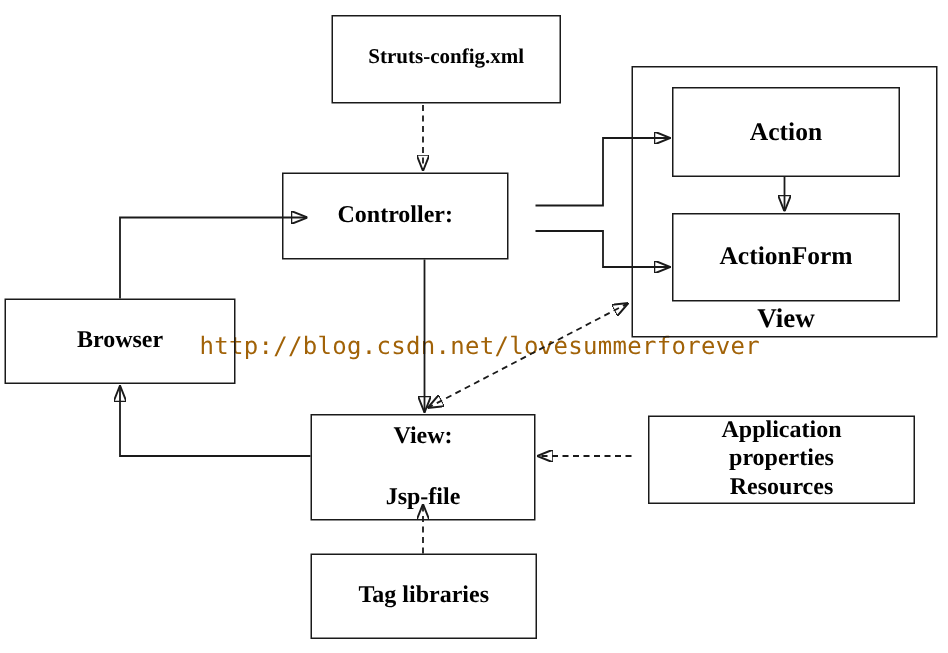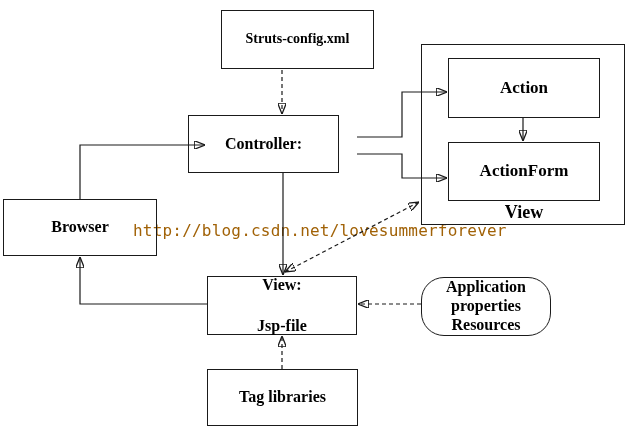--- a/index.html
+++ b/index.html
@@ -50,22 +50,22 @@
   .box-model        { left: 421px; top: 44px;  width: 204px; height: 181px; }
   .box-action       { left: 448px; top: 58px;  width: 152px; height: 60px; font-size: 17px; }
   .box-actionform   { left: 448px; top: 142px; width: 152px; height: 59px; font-size: 17px; }
   .model-caption    {
     position: absolute;
     left: 448px; top: 202px; width: 152px; height: 21px;
     display: flex; align-items: center; justify-content: center;
     font-weight: bold; font-size: 18px; color: #000; z-index: 3;
   }
   .box-browser      { left: 3px;   top: 199px; width: 154px; height: 57px; }
-  .box-view         { left: 207px; top: 276px; width: 150px; height: 59px; gap: 22px; }
-  .box-appres       { left: 421px; top: 277px; width: 130px; height: 59px; line-height: 1.17; border-radius: 23px; }
+  .box-view         { left: 207px; top: 276px; width: 150px; height: 71px; gap: 22px; }
+  .box-appres       { left: 432px; top: 277px; width: 178px; height: 59px; line-height: 1.17; }
   .box-taglib       { left: 207px; top: 369px; width: 151px; height: 57px; text-align: center; }
   .wires path { fill: none; stroke: #1a1a1a; stroke-width: 1.2; }
   .wires path.dashed { stroke-dasharray: 4 3; }
 </style>
 </head>
 <body>
 
 <div class="stage">
 
   <div class="watermark">http://blog.csdn.net/lovesummerforever</div>

